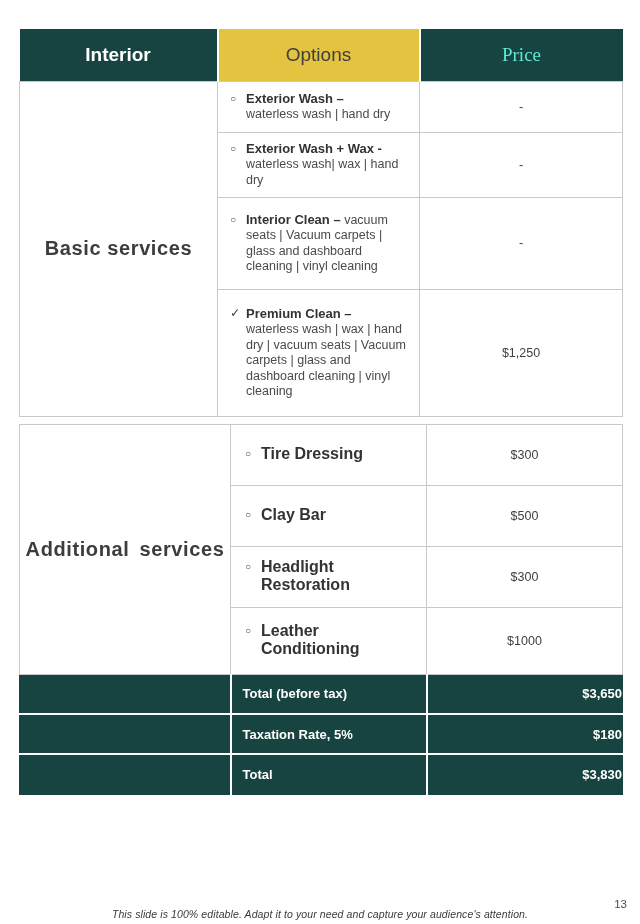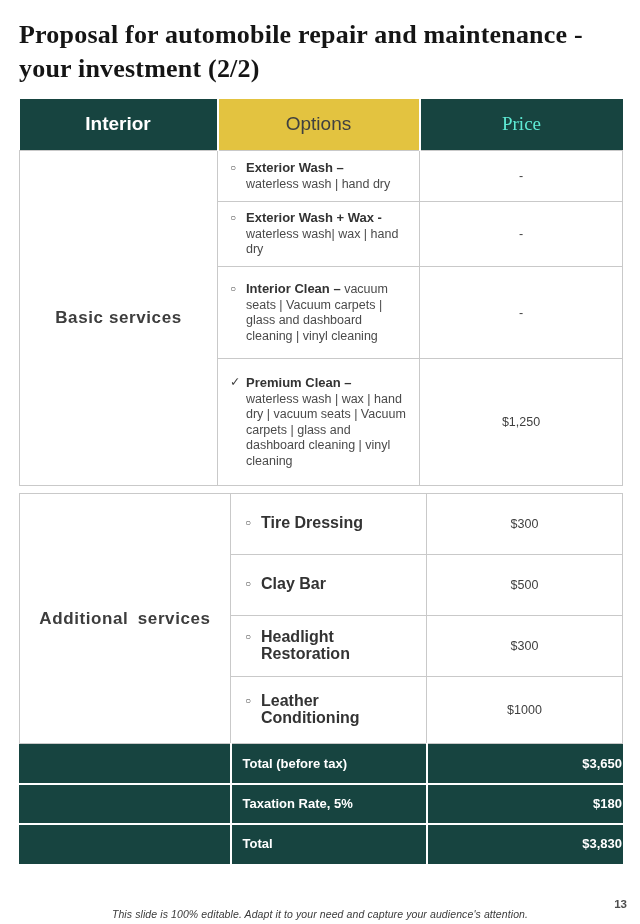--- a/index.html
+++ b/index.html
@@ -51,21 +51,21 @@
   }
   th.h-serv { background: #174440; color: #ffffff; font-weight: bold; }
   th.h-opt  { background: #e3c340; color: #3f4040; border-left: 2px solid #ffffff; }
   th.h-pri  { background: #174440; color: #5eead4; border-left: 2px solid #ffffff; font-family: Liberation Serif, serif; }
 
   td { border: 1px solid #c9c9c9; vertical-align: middle; }
 
   .svc-cell {
     text-align: center;
     font-weight: bold;
-    font-size: 17px;
+    font-size: 20px;
     color: #3d3d3d;
     letter-spacing: 0.6px;
     background: #ffffff;
   }
   .t2 .svc-cell { word-spacing: 4px; }
 
   .opt-cell { padding: 8px 10px 8px 12px; background: #ffffff; }
   .opt-flex { display: flex; align-items: flex-start; }
   .bullet {
     flex: 0 0 16px;
@@ -128,29 +128,27 @@
     color: #3a3a3a;
     letter-spacing: 0.1px;
     font-style: italic;
   }
   .page-number {
     position: absolute;
     right: 13px;
     bottom: 14px;
     font-size: 11.5px;
     color: #4d4d4d;
-    font-weight: bold;
   }
 </style>
 </head>
 <body>
 
 <div class="page">
 
-  <h1 class="title">Proposal for automobile repair and maintenance - your investment (2/2)</h1>
 
   <table class="t1">
     <colgroup>
         <col class="c-serv">
         <col class="c-opt">
         <col class="c-pri">
       </colgroup>
     <tbody>
         <tr>
       <th class="h-serv">Interior</th>

